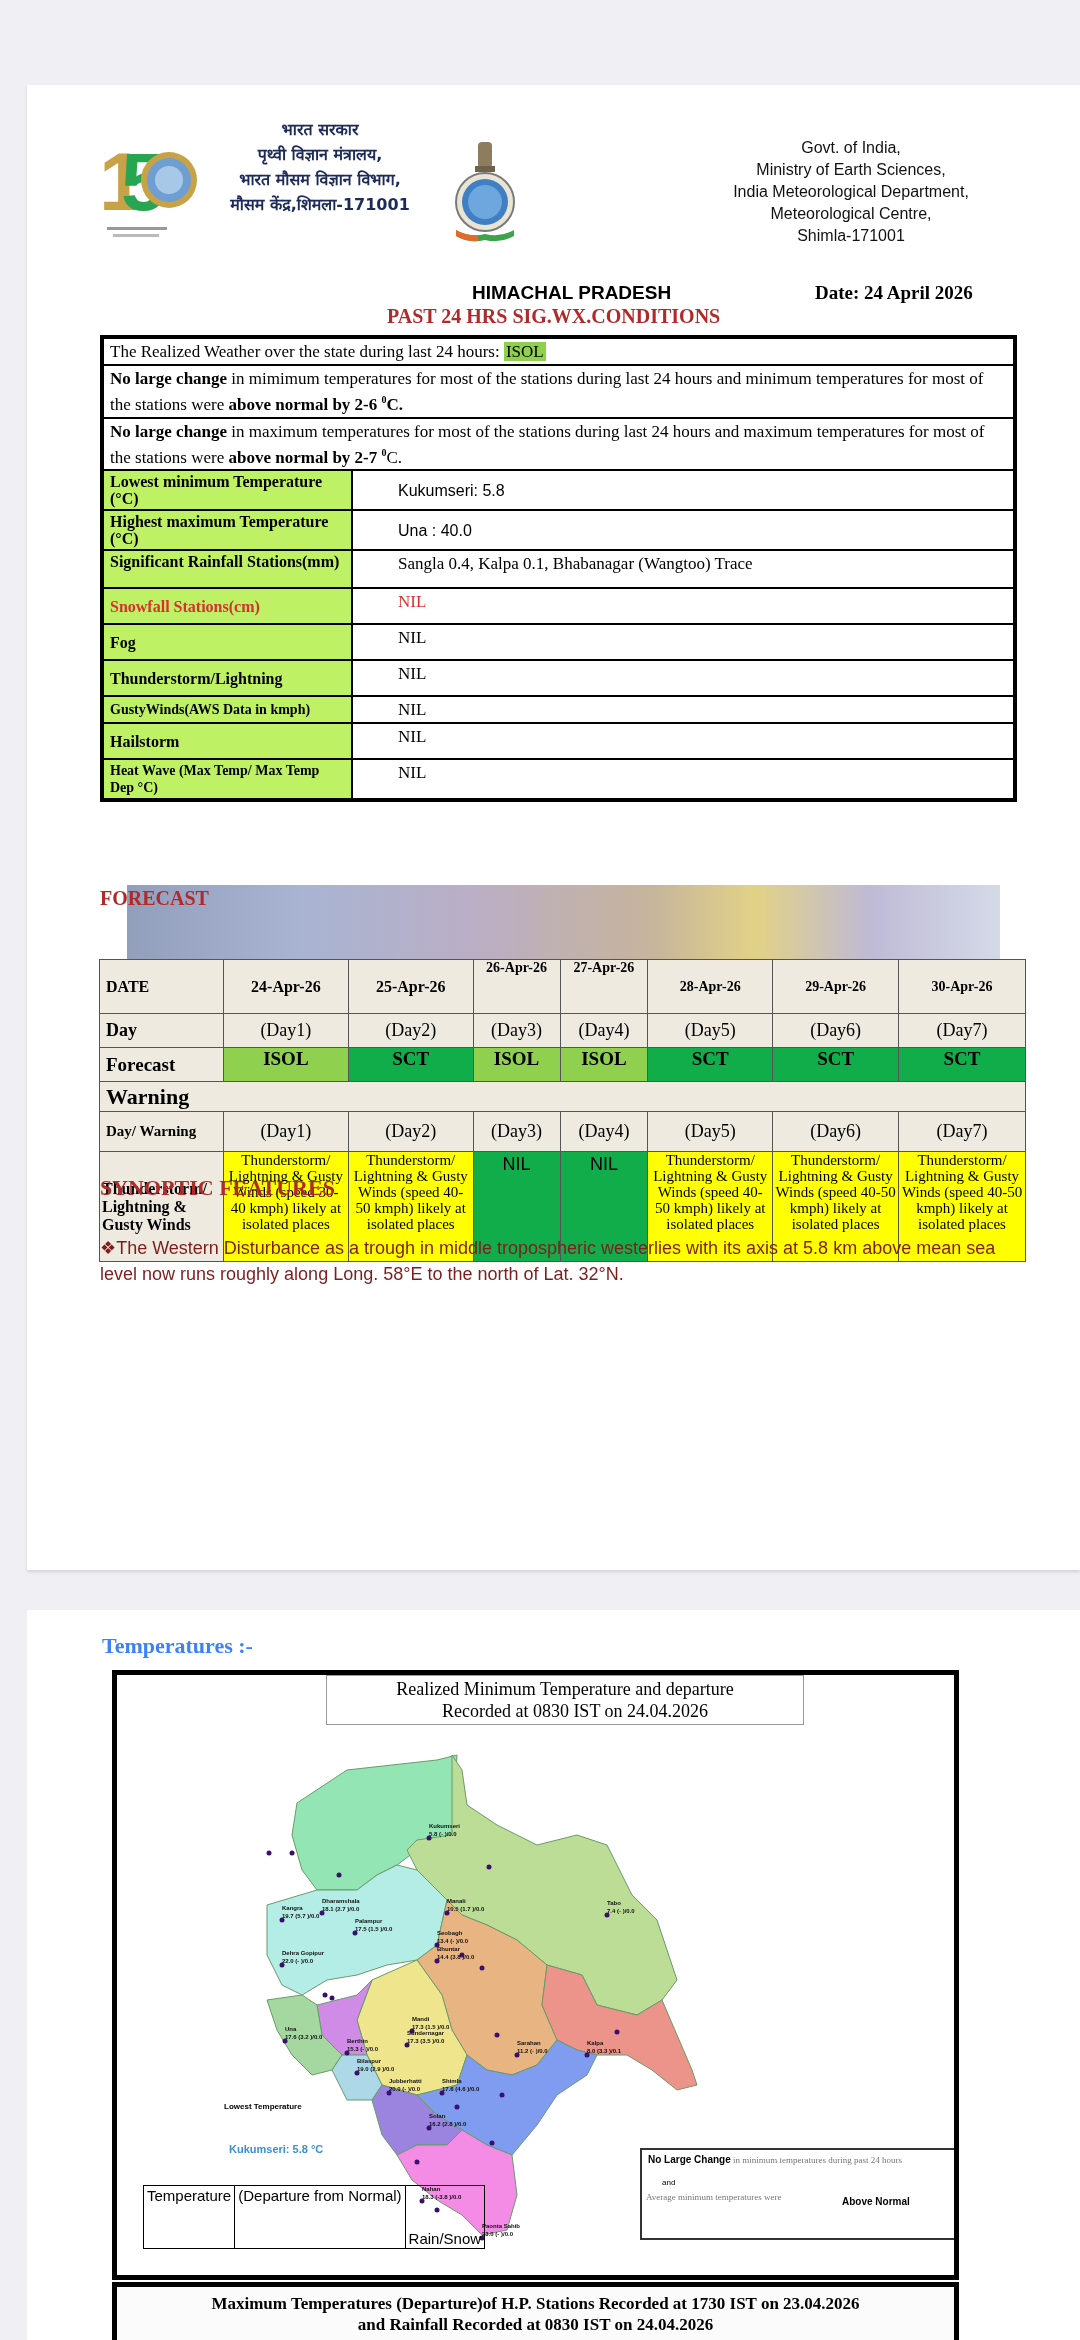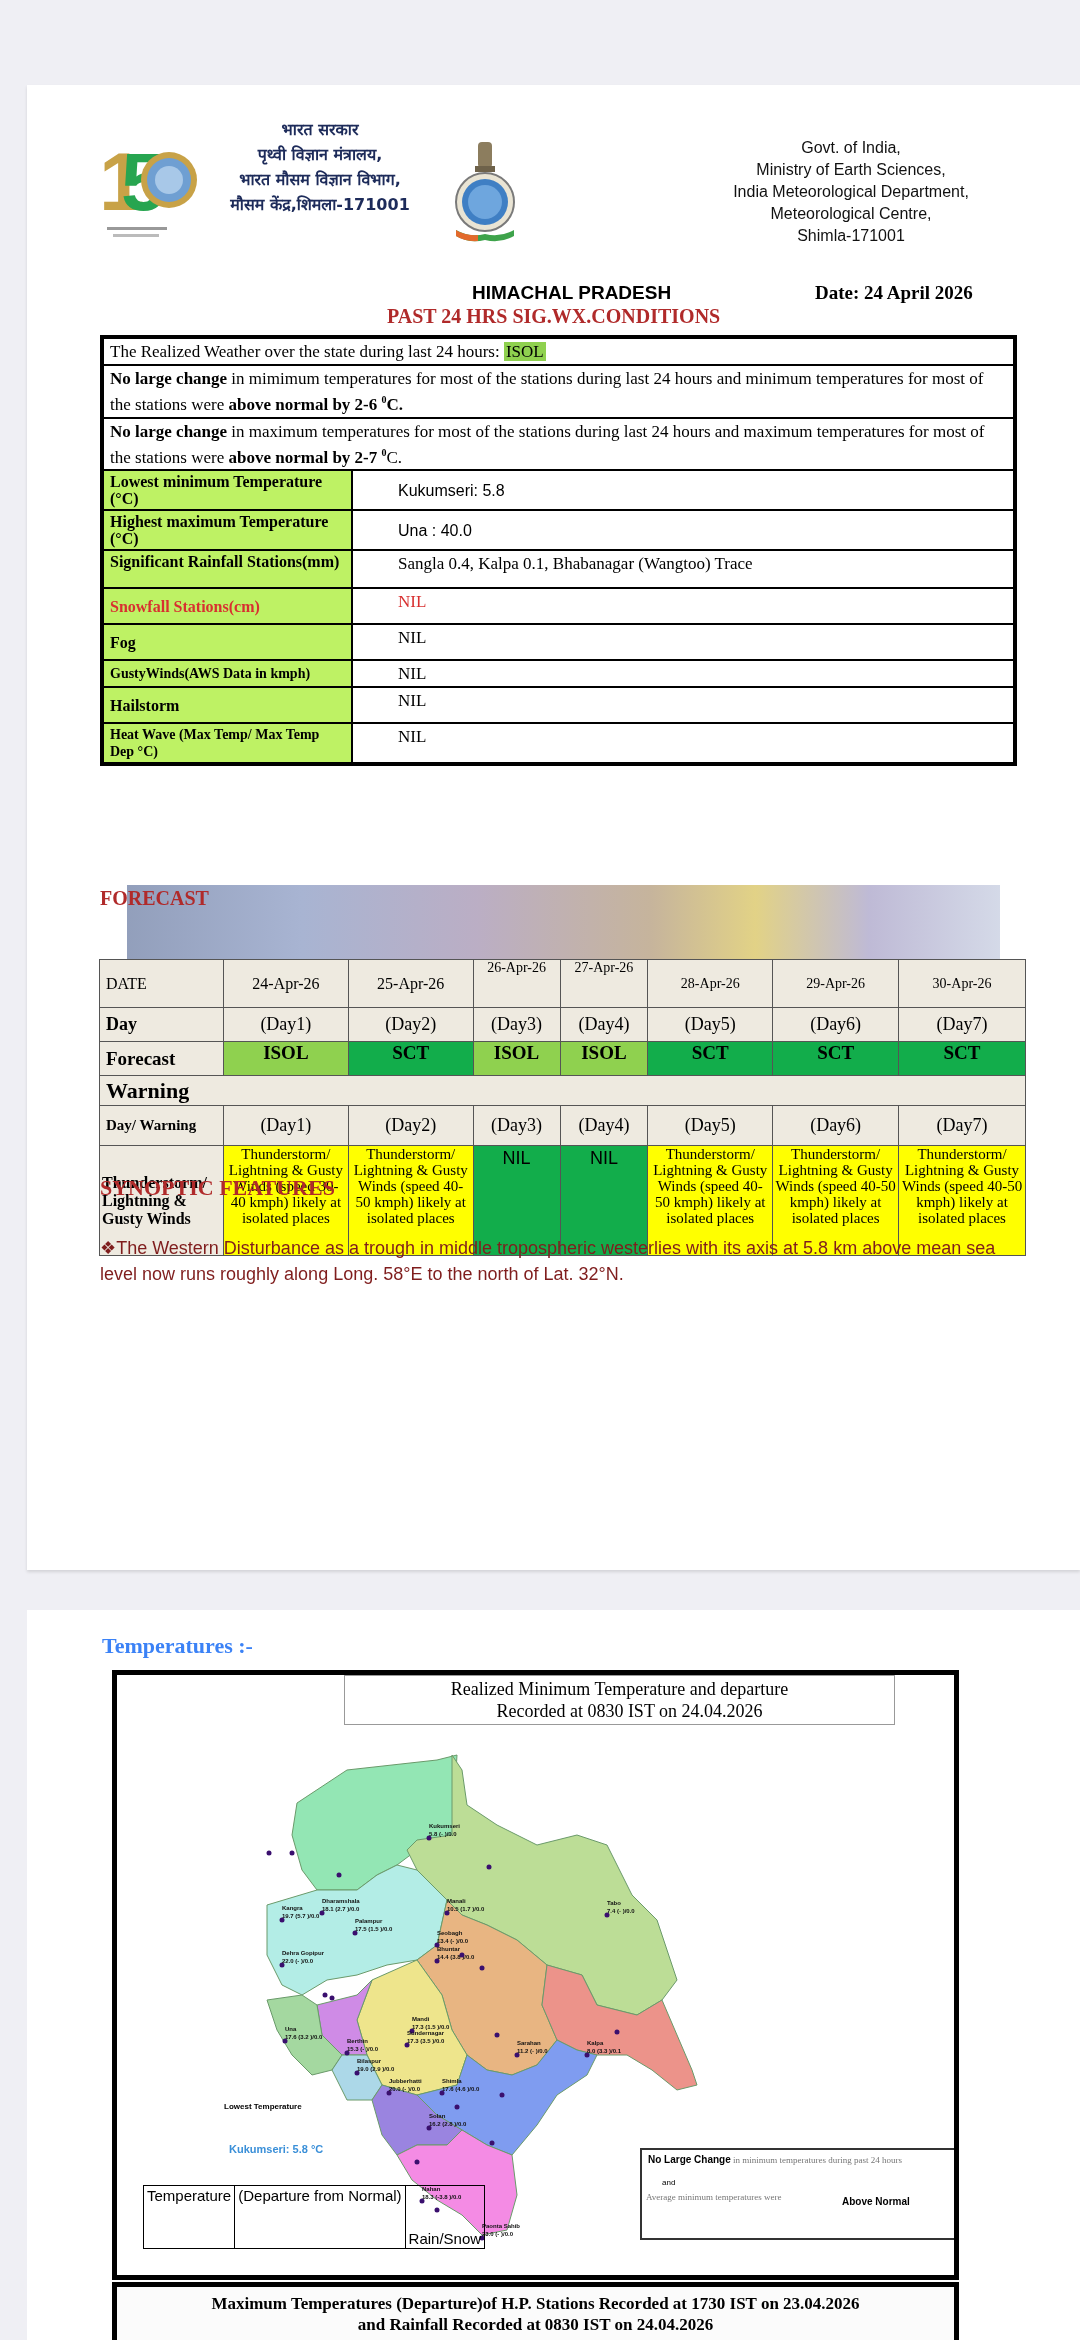--- a/index.html
+++ b/index.html
@@ -30,40 +30,40 @@
   .hl { background: #8fd14f; padding: 0 2px; }
   .red-text { color: #d83030; }
   sup { font-size: 10px; }
 
   
   .forecast-bg { position: absolute; left: 100px; top: 800px; width: 873px; height: 80px; background: linear-gradient(90deg, #6e7fa5 0%, #8b9bc3 20%, #a493b1 40%, #b39b7b 60%, #d8c35e 72%, #a9a3c8 85%, #c6cde0 100%); opacity: 0.75; }
   .forecast-head { position: absolute; left: 73px; top: 802px; color: #b02a2a; font-weight: bold; font-size: 20px; }
   .fc-table { position: absolute; left: 72px; top: 874px; width: 927px; border-collapse: collapse; font-size: 18px; }
   .fc-table td { border: 1px solid #555; background: #eeeae0; text-align: center; vertical-align: middle; }
   .fc-table td.rowlbl { text-align: left; font-weight: bold; padding-left: 6px; }
-  .fc-table tr.date-row td { height: 48px; font-weight: normal; font-size: 16px; }
+  .fc-table tr.date-row td { height: 54px; font-weight: bold; font-size: 16px; }
   .fc-table tr.day-row td { height: 34px; }
   .fc-table tr.fc-row td { height: 34px; font-weight: bold; font-size: 19px; }
   .fc-table tr.warn-head td { height: 30px; text-align: left; padding-left: 6px; font-weight: bold; font-size: 22px; }
   .fc-table tr.dw-row td { height: 40px; }
   .fc-table tr.tw-row td { height: 110px; font-size: 15px; line-height: 16px; padding: 0 2px; vertical-align: top; }
   .fc-table tr.tw-row td.rowlbl { vertical-align: middle; font-size: 16px; line-height: 18px; }
   .c-isol { background: #8fd14f !important; }
   .c-sct { background: #12ad4b !important; }
   .c-yellow { background: #ffff00 !important; }
   .c-green { background: #12ad4b !important; }
   .nil-sans { font-family: "Liberation Sans", sans-serif; font-size: 18px; padding-top: 4px; display: inline-block; }
 
   .syn-head { position: absolute; left: 73px; top: 1090px; color: #b02a2a; font-weight: bold; font-size: 22px; }
   .syn-text { position: absolute; left: 73px; top: 1150px; width: 920px; font-family: "Liberation Sans", sans-serif; font-size: 18px; line-height: 26px; color: #7f1d1d; }
 
   
   .temp-head { position: absolute; left: 75px; top: 23px; color: #3b82f6; font-weight: bold; font-size: 22px; }
   .map-frame { position: absolute; left: 85px; top: 60px; width: 847px; height: 610px; border: 5px solid #000; background: #fff; overflow: hidden; }
-  .map-title { position: absolute; left: 227px; top: 0; width: 551px; height: 50px; border: 1px solid #999; text-align: center; font-size: 18px; line-height: 22px; padding-top: 2px; }
+  .map-title { position: absolute; left: 209px; top: 0; width: 478px; height: 50px; border: 1px solid #999; text-align: center; font-size: 18px; line-height: 22px; padding-top: 2px; }
   .map-svg { position: absolute; left: 0; top: 0; }
   .lowest-lbl { position: absolute; left: 107px; top: 427px; font-family: "Liberation Sans", sans-serif; font-weight: bold; font-size: 8px; }
   .lowest-val { position: absolute; left: 112px; top: 468px; font-family: "Liberation Sans", sans-serif; font-weight: bold; font-size: 11px; color: #3a8fd8; }
   .legend-row { position: absolute; left: 26px; top: 510px; display: flex; border: 1px solid #000; font-family: "Liberation Sans", sans-serif; font-size: 15px; }
   .legend-row span { border-right: 1px solid #000; padding: 1px 3px; }
   .legend-row span:last-child { border-right: none; margin-top: 43px; }
   .note-box { position: absolute; left: 523px; top: 473px; width: 330px; height: 92px; border: 2px solid #333; font-size: 9px; padding: 4px 6px; color: #777; }
   .note-box b { color: #000; font-family: "Liberation Sans", sans-serif; font-size: 10px; }
   .note-and { color: #000; font-family: "Liberation Sans", sans-serif; font-size: 8px; position: absolute; left: 20px; top: 28px; }
   .note-avg { position: absolute; left: 4px; top: 42px; }
@@ -150,20 +150,24 @@
     <tr style="height:38px">
       <td class="lbl">Significant Rainfall Stations(mm)</td>
       <td class="val top">Sangla 0.4, Kalpa 0.1, Bhabanagar (Wangtoo) Trace</td>
     </tr>
     <tr style="height:36px">
       <td class="lbl red" style="vertical-align:middle">Snowfall Stations(cm)</td>
       <td class="val top red-text">NIL</td>
     </tr>
     <tr style="height:36px">
       <td class="lbl" style="vertical-align:middle">Fog</td>
+      <td class="val top">NIL</td>
+    </tr>
+    <tr style="height:36px">
+      <td class="lbl" style="vertical-align:middle">Thunderstorm/Lightning</td>
       <td class="val top">NIL</td>
     </tr>
     <tr style="height:26px">
       <td class="lbl" style="vertical-align:middle; font-size:14px">GustyWinds(AWS Data in kmph)</td>
       <td class="val top">NIL</td>
     </tr>
     <tr style="height:36px">
       <td class="lbl" style="vertical-align:middle">Hailstorm</td>
       <td class="val top">NIL</td>
     </tr>

